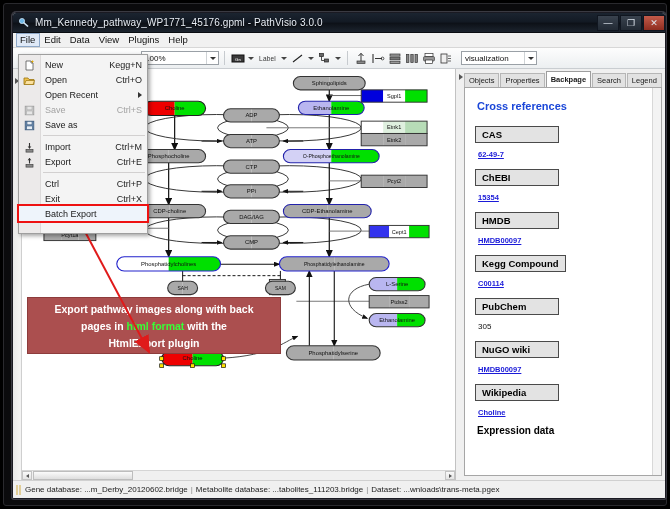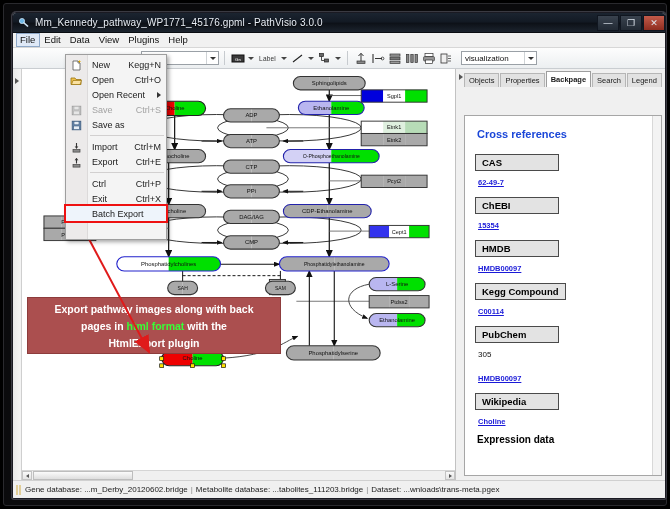--- a/index.html
+++ b/index.html
@@ -212,28 +212,27 @@
     line-height: 17px;
     padding: 3px 6px 0 6px;
     z-index: 40;
   }
   #callout .hl { color: #37ff37; }
 
   
   #filemenu {
     position: absolute;
     left: 5px; top: 41px;
-    width: 102px;
+    width: 130px;
     background: #f4f4f4;
     border: 1px solid #9e9e9e;
     box-shadow: 2px 2px 4px rgba(0,0,0,.35);
     z-index: 60;
-    padding: 2px 0 18px 0;
+    padding: 2px 0 12px 0;
     font-size: 9px;
-    margin-left: 47px;
   }
   #filemenu .gutter {
     position: absolute; left: 0; top: 0; bottom: 0; width: 22px;
     background: #eceaea;
     border-right: 1px solid #dcdada;
   }
   .mrow {
     position: relative;
     display: flex; align-items: center;
     height: 15px;
@@ -266,21 +265,20 @@
   
   #redarrow { position:absolute; left:0; top:0; width:443px; height:433px; z-index:50; pointer-events:none; }
 
   
   #sidebar {
     flex: 1 1 auto;
     background: #f0f0f0;
     position: relative;
     display:flex; flex-direction:column;
     padding: 3px 3px 4px 2px;
-    gap: 28px;
   }
   #sb-tabs {
     display: flex; align-items: flex-end;
     height: 15px;
     padding-left: 6px;
     gap: 1px;
     position: relative;
   }
   #sb-tabs:before{
     content:""; position:absolute; left:1px; top:2px;
@@ -859,20 +857,21 @@
             <div class="xref-head">Kegg Compound</div>
             <div><a class="xref-val" href="#">C00114</a></div>
           </div>
 
           <div class="xref-block">
             <div class="xref-head">PubChem</div>
             <div><span class="xref-val plain">305</span></div>
           </div>
 
           <div class="xref-block">
+            <div class="xref-head">NuGO wiki</div>
             <div><a class="xref-val" href="#">HMDB00097</a></div>
           </div>
 
           <div class="xref-block">
             <div class="xref-head">Wikipedia</div>
             <div><a class="xref-val" href="#">Choline</a></div>
           </div>
 
           <div id="expr-title">Expression data</div>
           <div id="sb-vscroll"></div>

